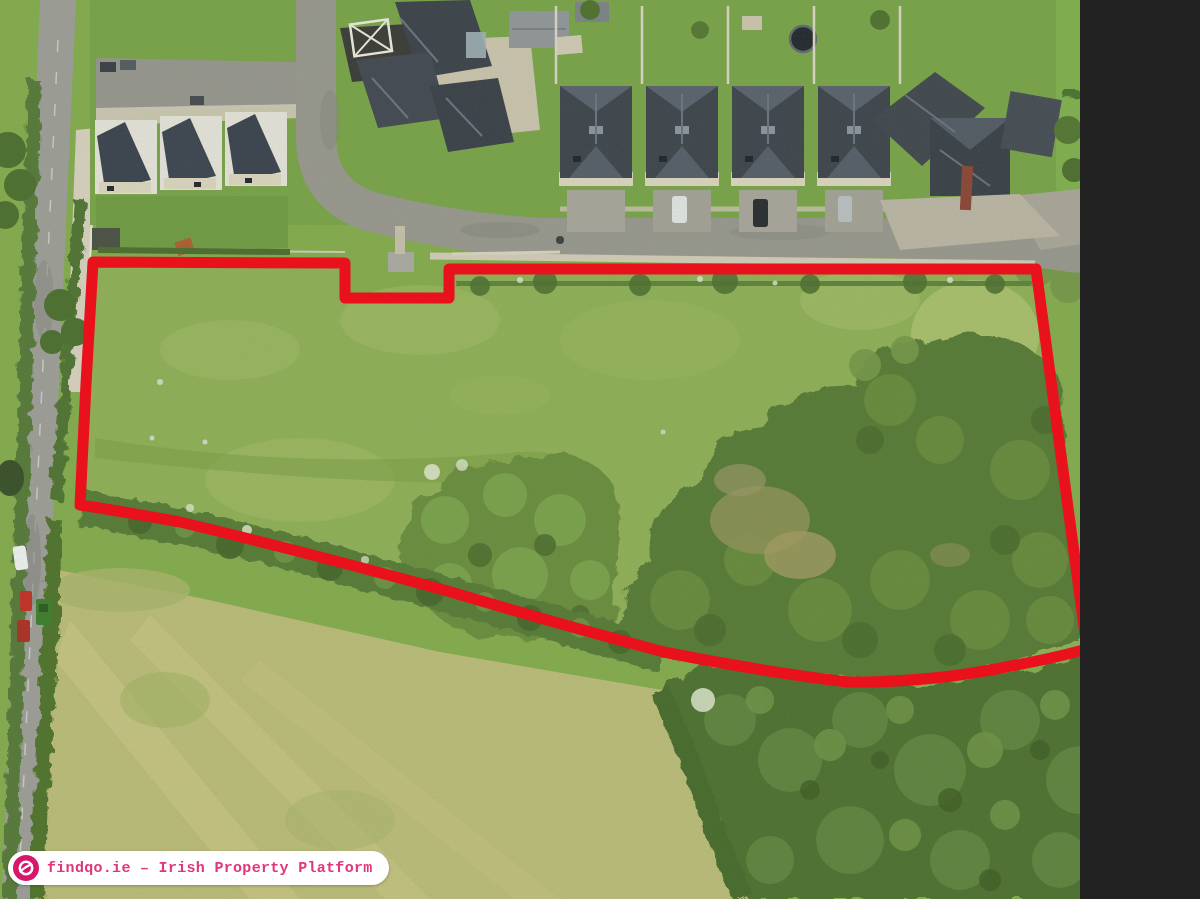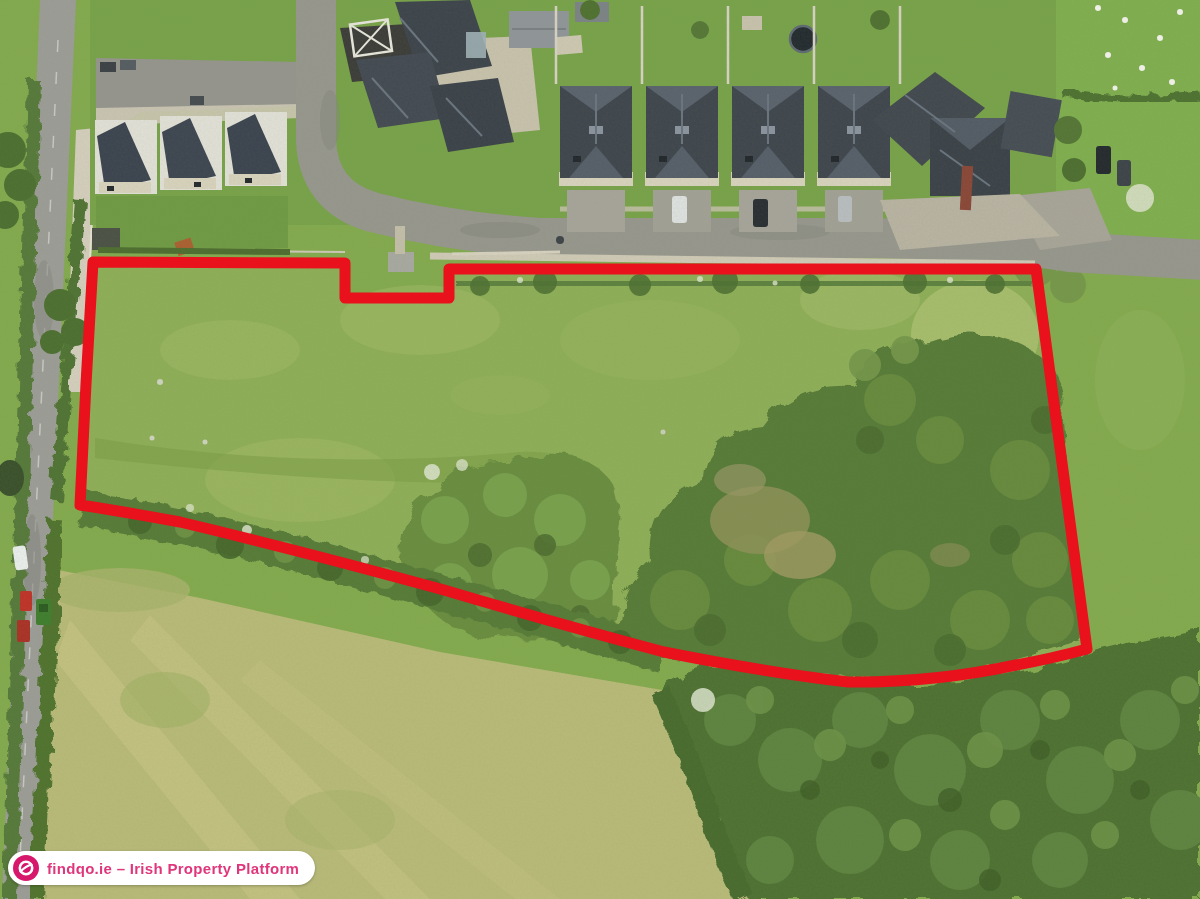--- a/index.html
+++ b/index.html
@@ -1,17 +1,17 @@
 <!DOCTYPE html>
 <html><head>
 <meta charset="utf-8">
 <style>
   html,body{margin:0;padding:0;background:#222;}
-  #stage{position:relative;width:1200px;height:899px;overflow:hidden;
-         font-family:Liberation Sans, sans-serif;}
+  #stage{position:relative;width:1080px;height:899px;overflow:hidden;
+         font-family:Liberation Mono, monospace;}
   #stage svg.scene{position:absolute;left:0;top:0;display:block;}
   .watermark{position:absolute;left:8px;top:851px;height:34px;
     display:flex;align-items:center;gap:8px;background:#ffffff;
     border-radius:17px;padding:0 16px 0 5px;box-shadow:0 1px 3px rgba(0,0,0,.25);}
   .watermark .logo{width:26px;height:26px;flex:0 0 auto;}
   .watermark .wm-text{font-size:15px;font-weight:700;color:#e0367c;
     letter-spacing:.3px;white-space:nowrap;}
 </style>
 </head>
 <body>

